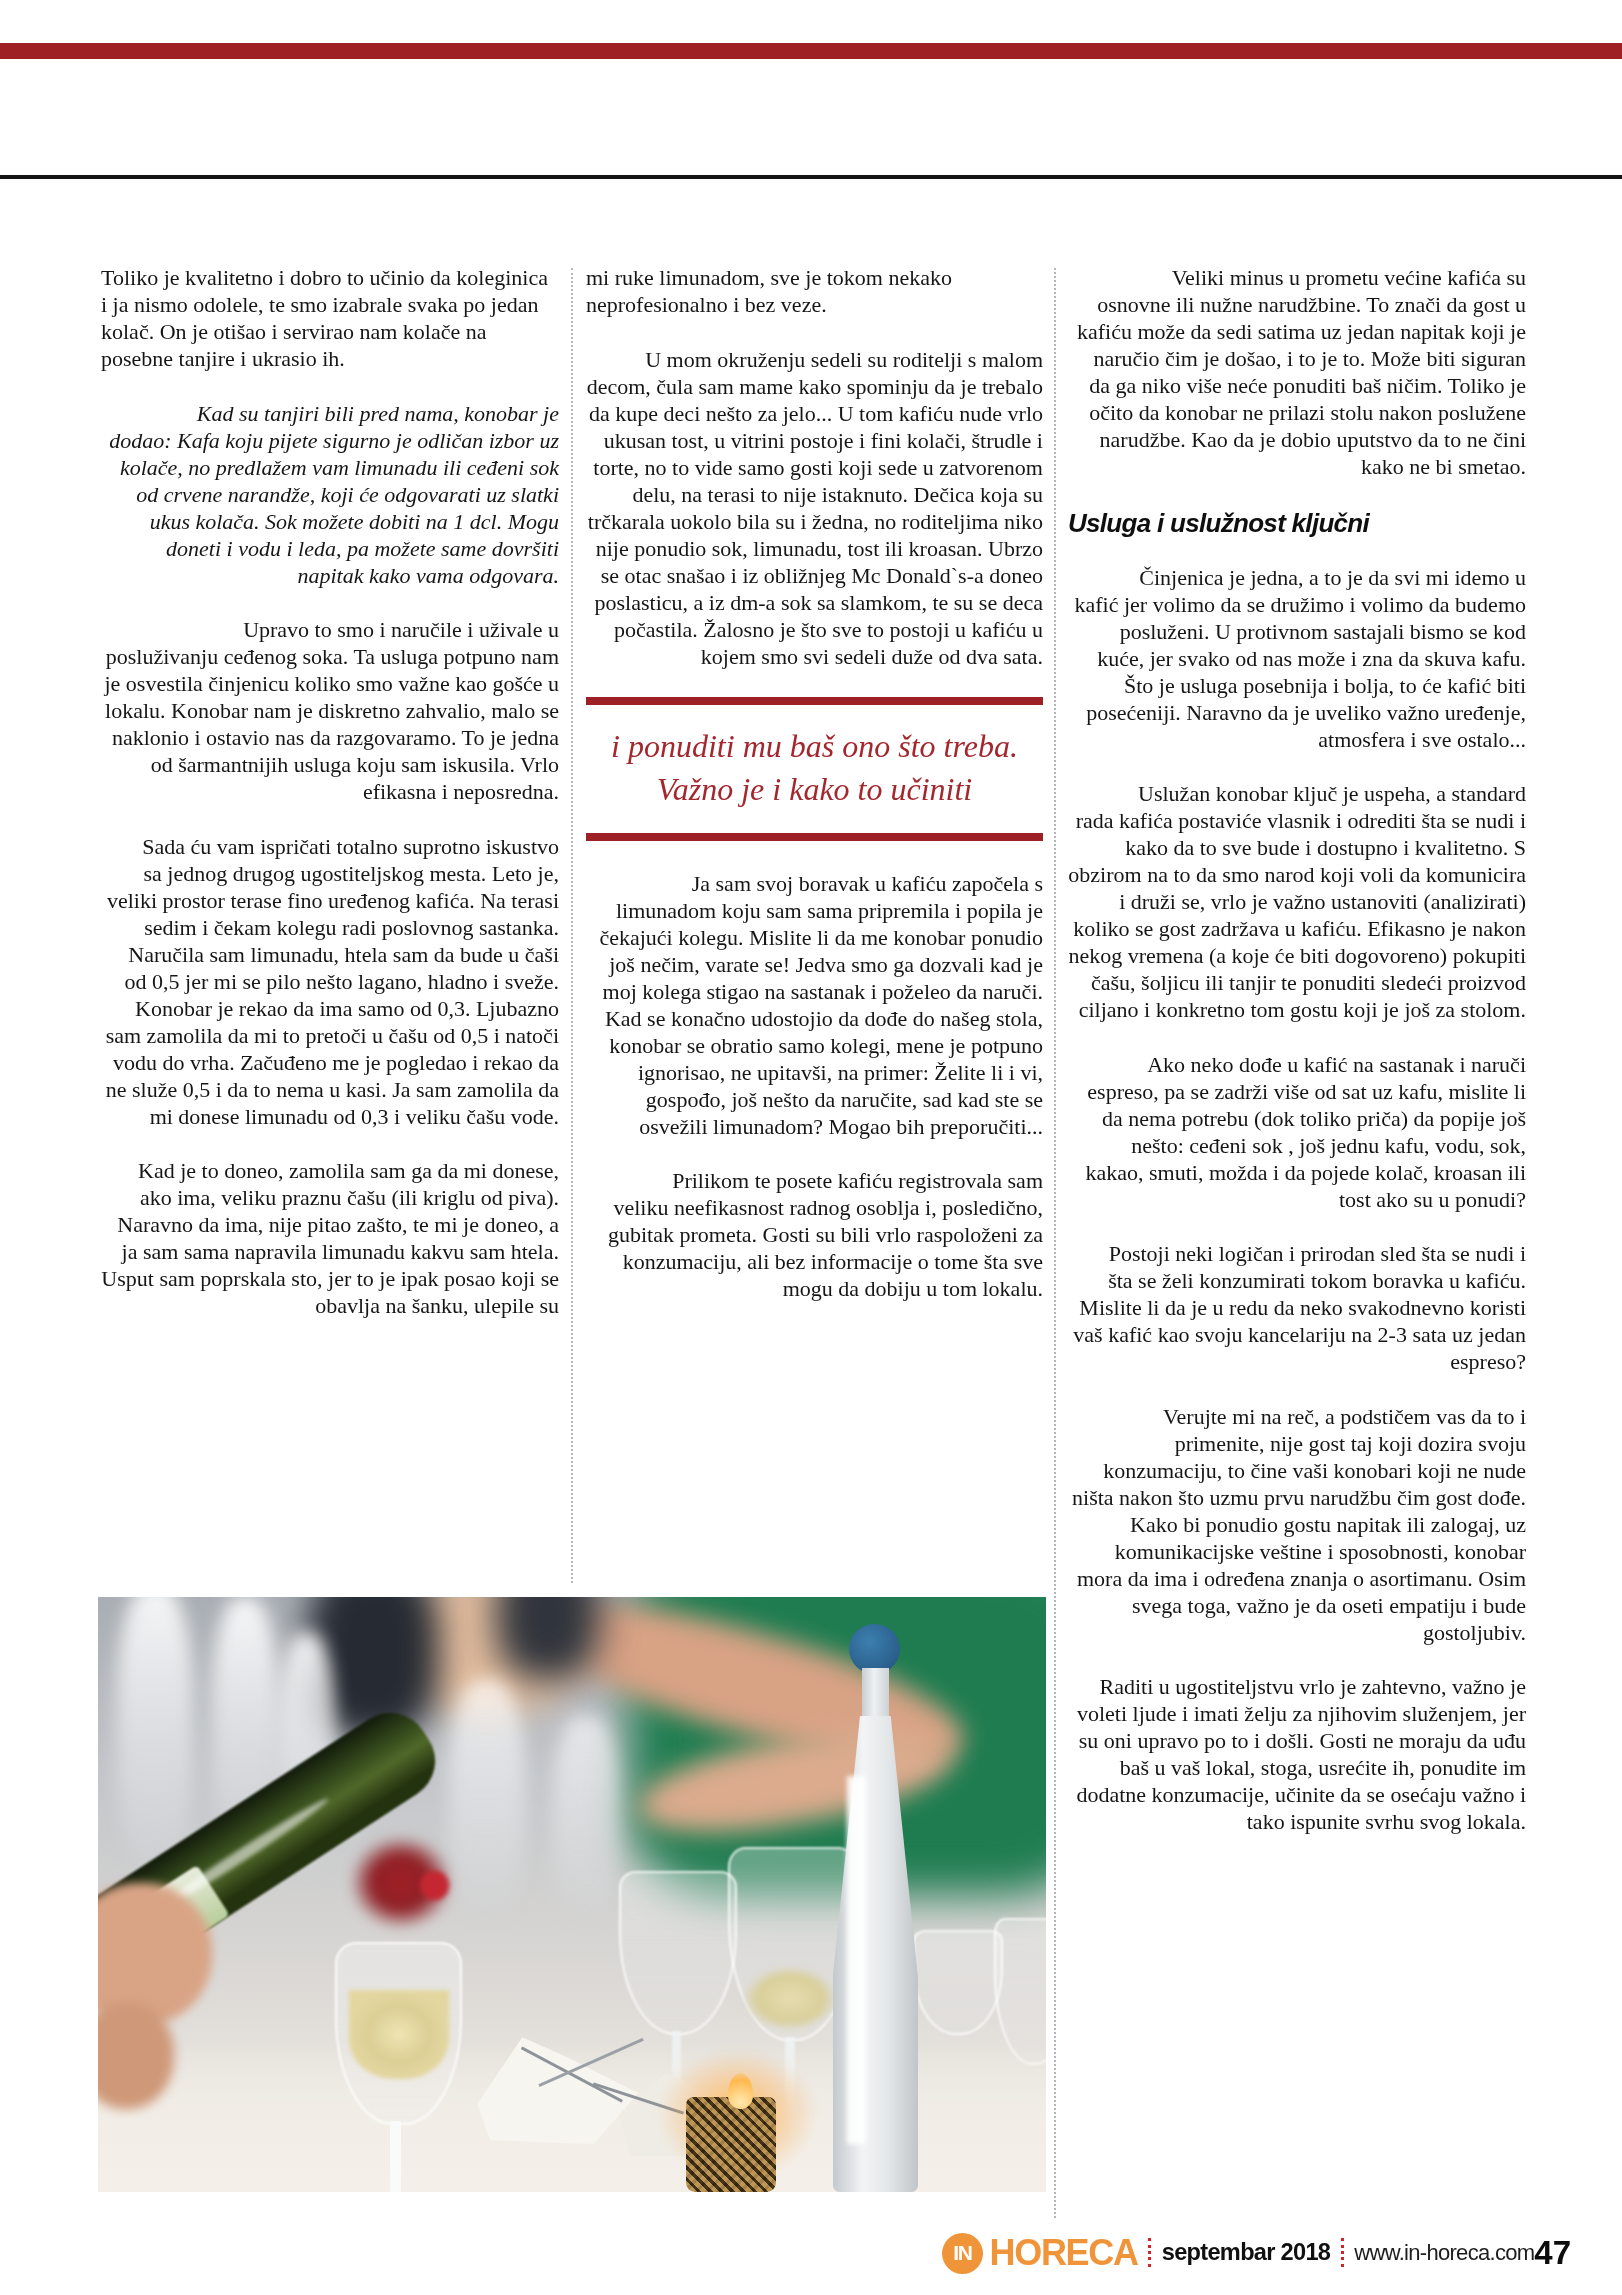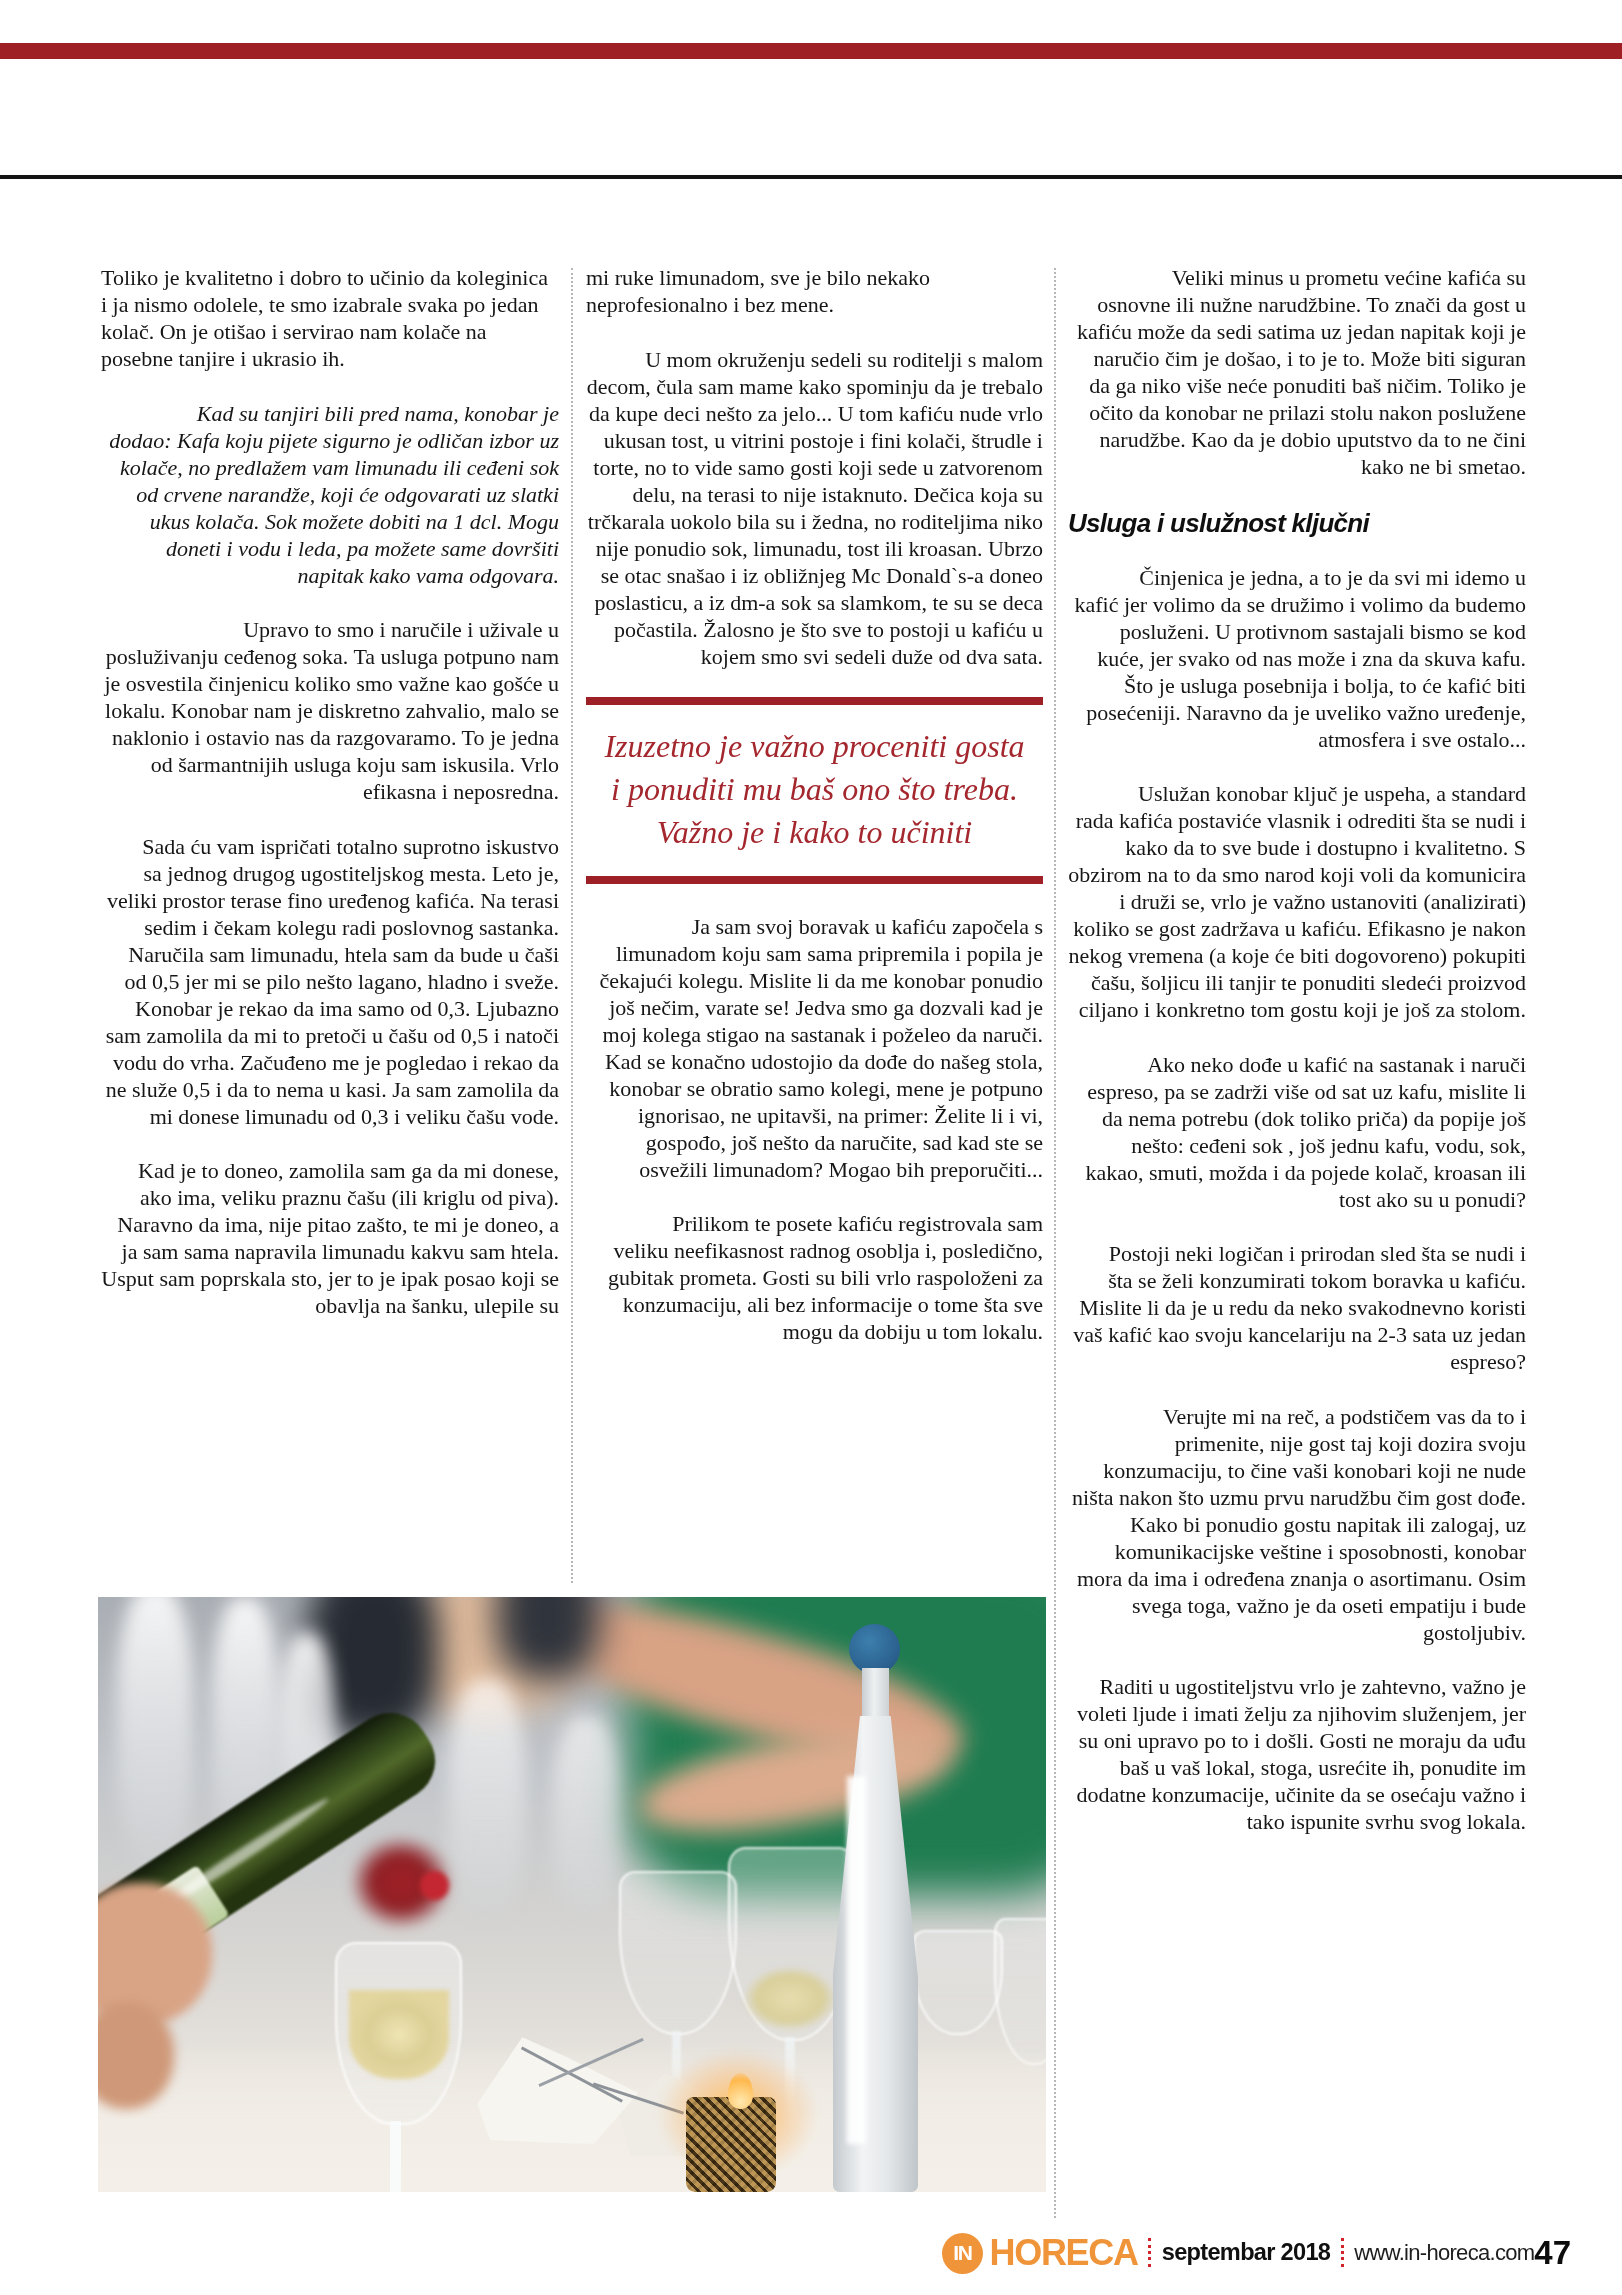--- a/index.html
+++ b/index.html
@@ -127,24 +127,23 @@
     <p>Toliko je kvalitetno i dobro to učinio da koleginica i ja nismo odolele, te smo izabrale svaka po jedan kolač. On je otišao i servirao nam kolače na posebne tanjire i ukrasio ih.</p>
     <p class="indent italicp">Kad su tanjiri bili pred nama, konobar je dodao: Kafa koju pijete sigurno je odličan izbor uz kolače, no predlažem vam limunadu ili ceđeni sok od crvene narandže, koji će odgovarati uz slatki ukus kolača. Sok možete dobiti na 1 dcl. Mogu doneti i vodu i leda, pa možete same dovršiti napitak kako vama odgovara.</p>
     <p class="indent">Upravo to smo i naručile i uživale u posluživanju ceđenog soka. Ta usluga potpuno nam je osvestila činjenicu koliko smo važne kao gošće u lokalu. Konobar nam je diskretno zahvalio, malo se naklonio i ostavio nas da razgovaramo. To je jedna od šarmantnijih usluga koju sam iskusila. Vrlo efikasna i neposredna.</p>
     <p class="indent">Sada ću vam ispričati totalno suprotno iskustvo sa jednog drugog ugostiteljskog mesta. Leto je, veliki prostor terase fino uređenog kafića. Na terasi sedim i čekam kolegu radi poslovnog sastanka. Naručila sam limunadu, htela sam da bude u čaši od 0,5 jer mi se pilo nešto lagano, hladno i sveže. Konobar je rekao da ima samo od 0,3. Ljubazno sam zamolila da mi to pretoči u čašu od 0,5 i natoči vodu do vrha. Začuđeno me je pogledao i rekao da ne služe 0,5 i da to nema u kasi. Ja sam zamolila da mi donese limunadu od 0,3 i veliku čašu vode.</p>
     <p class="indent">Kad je to doneo, zamolila sam ga da mi donese, ako ima, veliku praznu čašu (ili kriglu od piva). Naravno da ima, nije pitao zašto, te mi je doneo, a ja sam sama napravila limunadu kakvu sam htela. Usput sam poprskala sto, jer to je ipak posao koji se obavlja na šanku, ulepile su</p>
   </section>
 
   <div class="vsep vsep-1"></div>
 
   <section class="col col-2">
-    <p>mi ruke limunadom, sve je bilo nekako neprofesionalno i bez mene.</p>
+    <p>mi ruke limunadom, sve je tokom nekako neprofesionalno i bez veze.</p>
     <p class="indent">U mom okruženju sedeli su roditelji s malom decom, čula sam mame kako spominju da je trebalo da kupe deci nešto za jelo... U tom kafiću nude vrlo ukusan tost, u vitrini postoje i fini kolači, štrudle i torte, no to vide samo gosti koji sede u zatvorenom delu, na terasi to nije istaknuto. Dečica koja su trčkarala uokolo bila su i žedna, no roditeljima niko nije ponudio sok, limunadu, tost ili kroasan. Ubrzo se otac snašao i iz obližnjeg Mc Donald`s-a doneo poslasticu, a iz dm-a sok sa slamkom, te su se deca počastila. Žalosno je što sve to postoji u kafiću u kojem smo svi sedeli duže od dva sata.</p>
     <aside class="pullquote">
-      <div class="pqline">Izuzetno je važno proceniti gosta</div>
       <div class="pqline">i ponuditi mu baš ono što treba.</div>
       <div class="pqline">Važno je i kako to učiniti</div>
     </aside>
     <p class="indent">Ja sam svoj boravak u kafiću započela s limunadom koju sam sama pripremila i popila je čekajući kolegu. Mislite li da me konobar ponudio još nečim, varate se! Jedva smo ga dozvali kad je moj kolega stigao na sastanak i poželeo da naruči. Kad se konačno udostojio da dođe do našeg stola, konobar se obratio samo kolegi, mene je potpuno ignorisao, ne upitavši, na primer: Želite li i vi, gospođo, još nešto da naručite, sad kad ste se osvežili limunadom? Mogao bih preporučiti...</p>
     <p class="indent">Prilikom te posete kafiću registrovala sam veliku neefikasnost radnog osoblja i, posledično, gubitak prometa. Gosti su bili vrlo raspoloženi za konzumaciju, ali bez informacije o tome šta sve mogu da dobiju u tom lokalu.</p>
   </section>
 
   <div class="vsep vsep-2"></div>
 
   <section class="col col-3">

